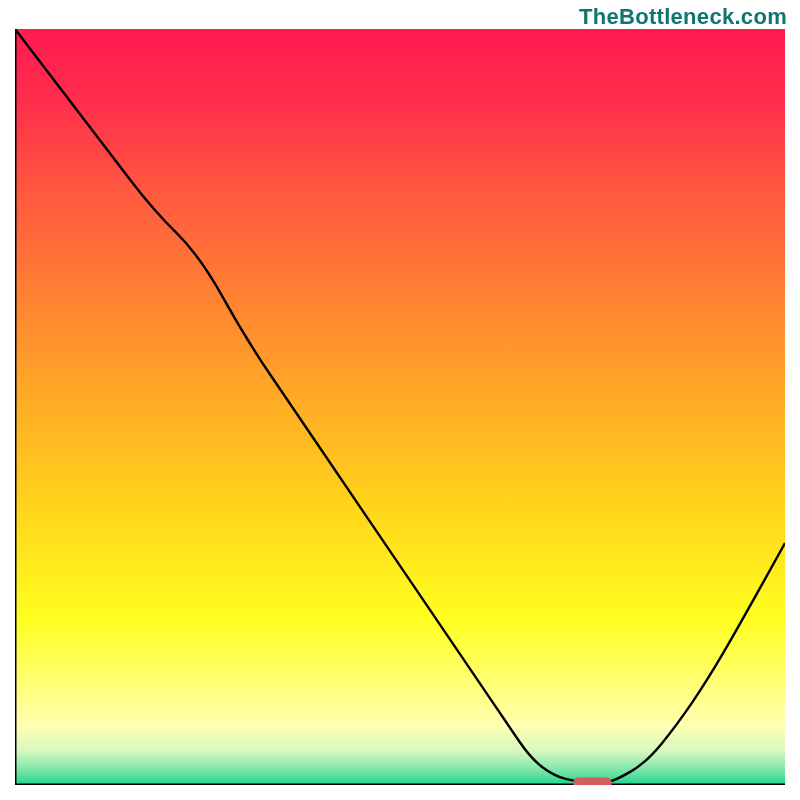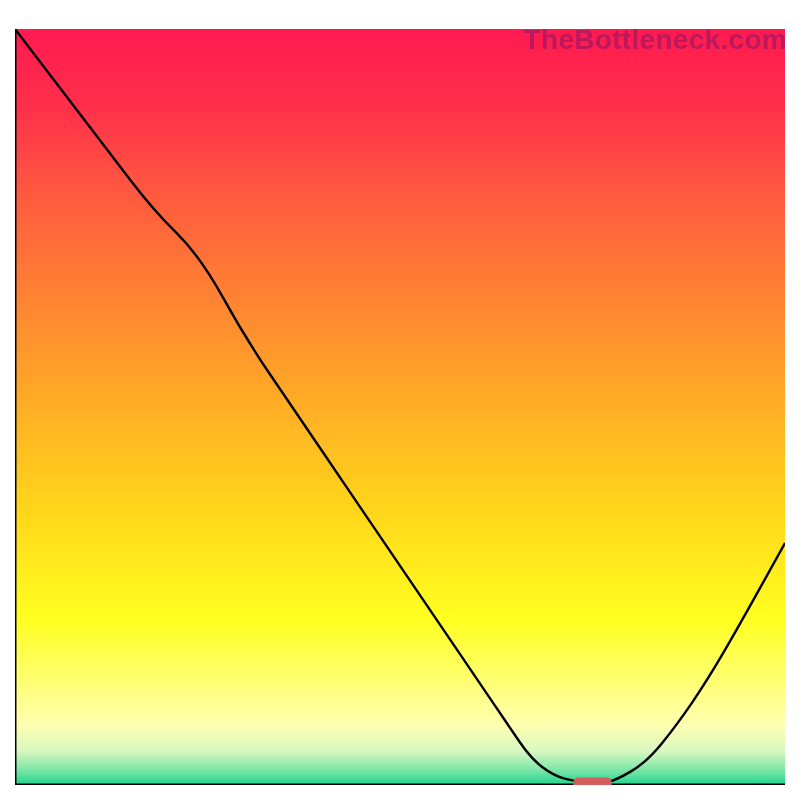--- a/index.html
+++ b/index.html
@@ -12,26 +12,25 @@
   }
   .chart-container {
     position: relative;
     width: 800px;
     height: 800px;
   }
   .watermark {
     position: absolute;
     top: 4px;
     right: 13px;
-    font-size: 28px;
+    font-size: 22px;
     font-weight: bold;
-    color: #be185d;
+    color: #0f766e;
     letter-spacing: 0.3px;
     z-index: 3;
-    margin-top: 20px;
   }
   .plot {
     position: absolute;
     left: 15px;
     top: 29px;
     width: 770px;
     height: 756px;
   }
   .plot svg {
     width: 770px;

